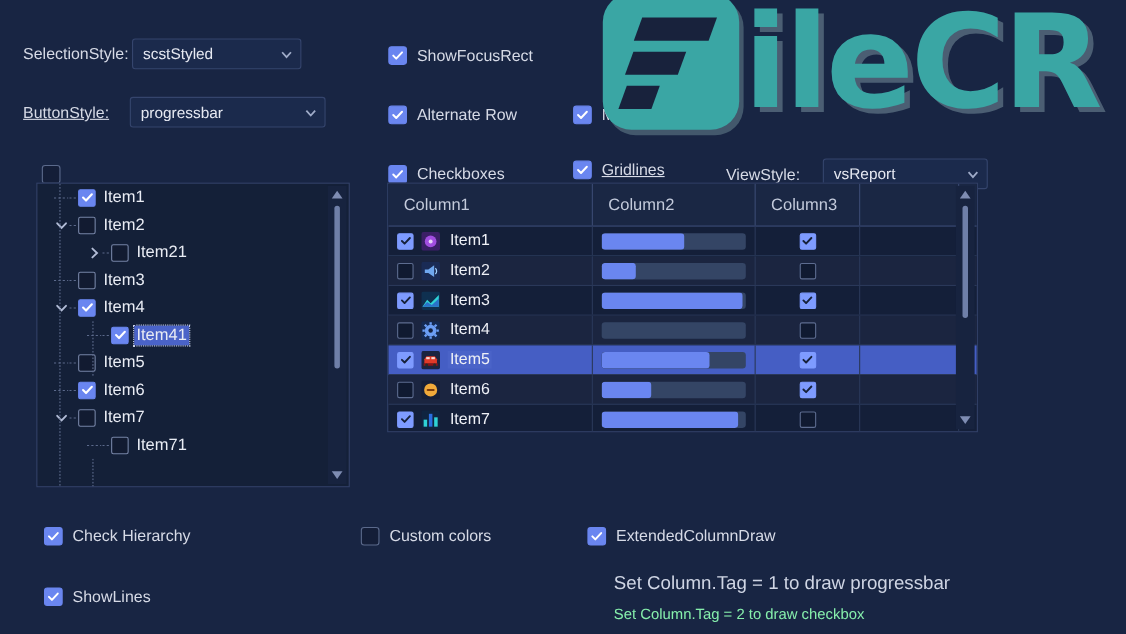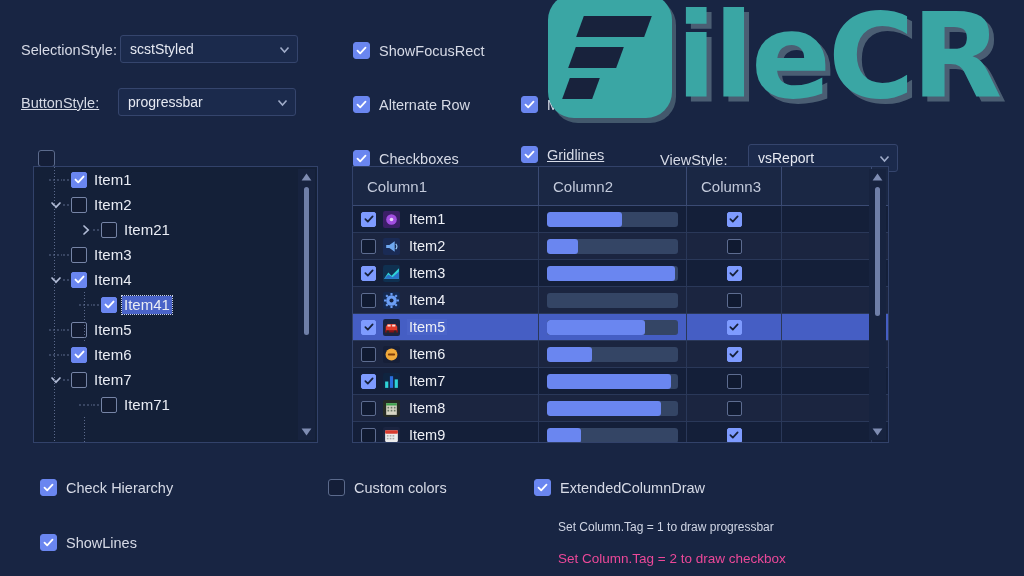--- a/index.html
+++ b/index.html
@@ -40,21 +40,21 @@
     flex:0 0 auto;
     display:flex; align-items:center; justify-content:center;
   }
   .cbox.on  { background:#6a86f0; border:1px solid #6a86f0; }
   .cbox.off { background:#141e38; border:1px solid #5b6a8c; }
   .cbox svg { display:block; }
 
   
   #topform { position:absolute; left:0; top:0; width:1024px; height:152px;margin-top:32px; }
   #lblSelStyle { position:absolute; left:21px;  top:10px; }
-  #cbSelStyle  { position:absolute; left:120px; top:3px;  width:178px; }
+  #cbSelStyle  { position:absolute; left:120px; top:3px;  width:154px; }
   #lblBtnStyle { position:absolute; left:21px;  top:63px;text-decoration:underline; }
   #cbBtnStyle  { position:absolute; left:118px; top:56px; width:178px; }
   #chkCustomImg{ position:absolute; left:38px;  top:118px; }
 
   #chkFocus    { position:absolute; left:353px; top:10px; }
   #chkAltRow   { position:absolute; left:353px; top:64px; }
   #chkCheckbox { position:absolute; left:353px; top:118px; }
   #chkMulti    { position:absolute; left:521px; top:64px; }
   #chkGrid     { position:absolute; left:521px; top:114px;text-decoration:underline; }
   #lblViewStyle{ position:absolute; left:660px; top:120px; }
@@ -103,21 +103,21 @@
     position:absolute; right:2px; top:2px; bottom:2px; width:17px;
     background:#17233f;
     display:flex; flex-direction:column; align-items:center;
   }
   .vscroll .arw { height:16px; width:17px; display:flex; align-items:center; justify-content:center; }
   .vscroll .trackwrap { flex:1; width:17px; display:flex; justify-content:center; padding:2px 0; }
   .vscroll .thumb { width:5px; background:#6f7fa8; border-radius:3px; }
 
   
   #grid {
-    position:absolute; left:352px; top:166px; width:537px; height:277px;
+    position:absolute; left:352px; top:166px; width:537px; height:227px;
     background:#141f39;
     border:1px solid #32426a;
     overflow:hidden;
   }
   #gridhead {
     display:flex; height:39px;
     background:#1a2744;
     border-bottom:1px solid #3b4b74;
     font-size:15px; color:#c3cadb;
   }
@@ -152,22 +152,22 @@
     width:100%; height:15px; border-radius:3px;
     background:#344565; overflow:hidden;
   }
   .pbar > i { display:block; height:100%; background:#6a86f0; border-radius:3px; }
 
   
   #chkHier  { position:absolute; left:40px;  top:479px; }
   #chkLines { position:absolute; left:40px;  top:534px; }
   #chkCust  { position:absolute; left:328px; top:479px; }
   #chkExt   { position:absolute; left:534px; top:479px; }
-  #note1 { position:absolute; left:558px; top:520px; font-size:12px; color:#cfd5e4; white-space:nowrap;}
-  #note2 { position:absolute; left:558px; top:551px; font-size:13.5px; color:#ec4899; white-space:nowrap;}
+  #note1 { position:absolute; left:558px; top:520px; font-size:17px; color:#cfd5e4; white-space:nowrap;}
+  #note2 { position:absolute; left:558px; top:551px; font-size:13.5px; color:#86efac; white-space:nowrap;}
 
   
   #wm {
     position:absolute; left:548px; top:-6px;
     display:flex; align-items:center; gap:4px;
     pointer-events:none;
   }
   #wm .mark {
     width:124px; height:124px; border-radius:26px;
     background:#3aa6a4;

